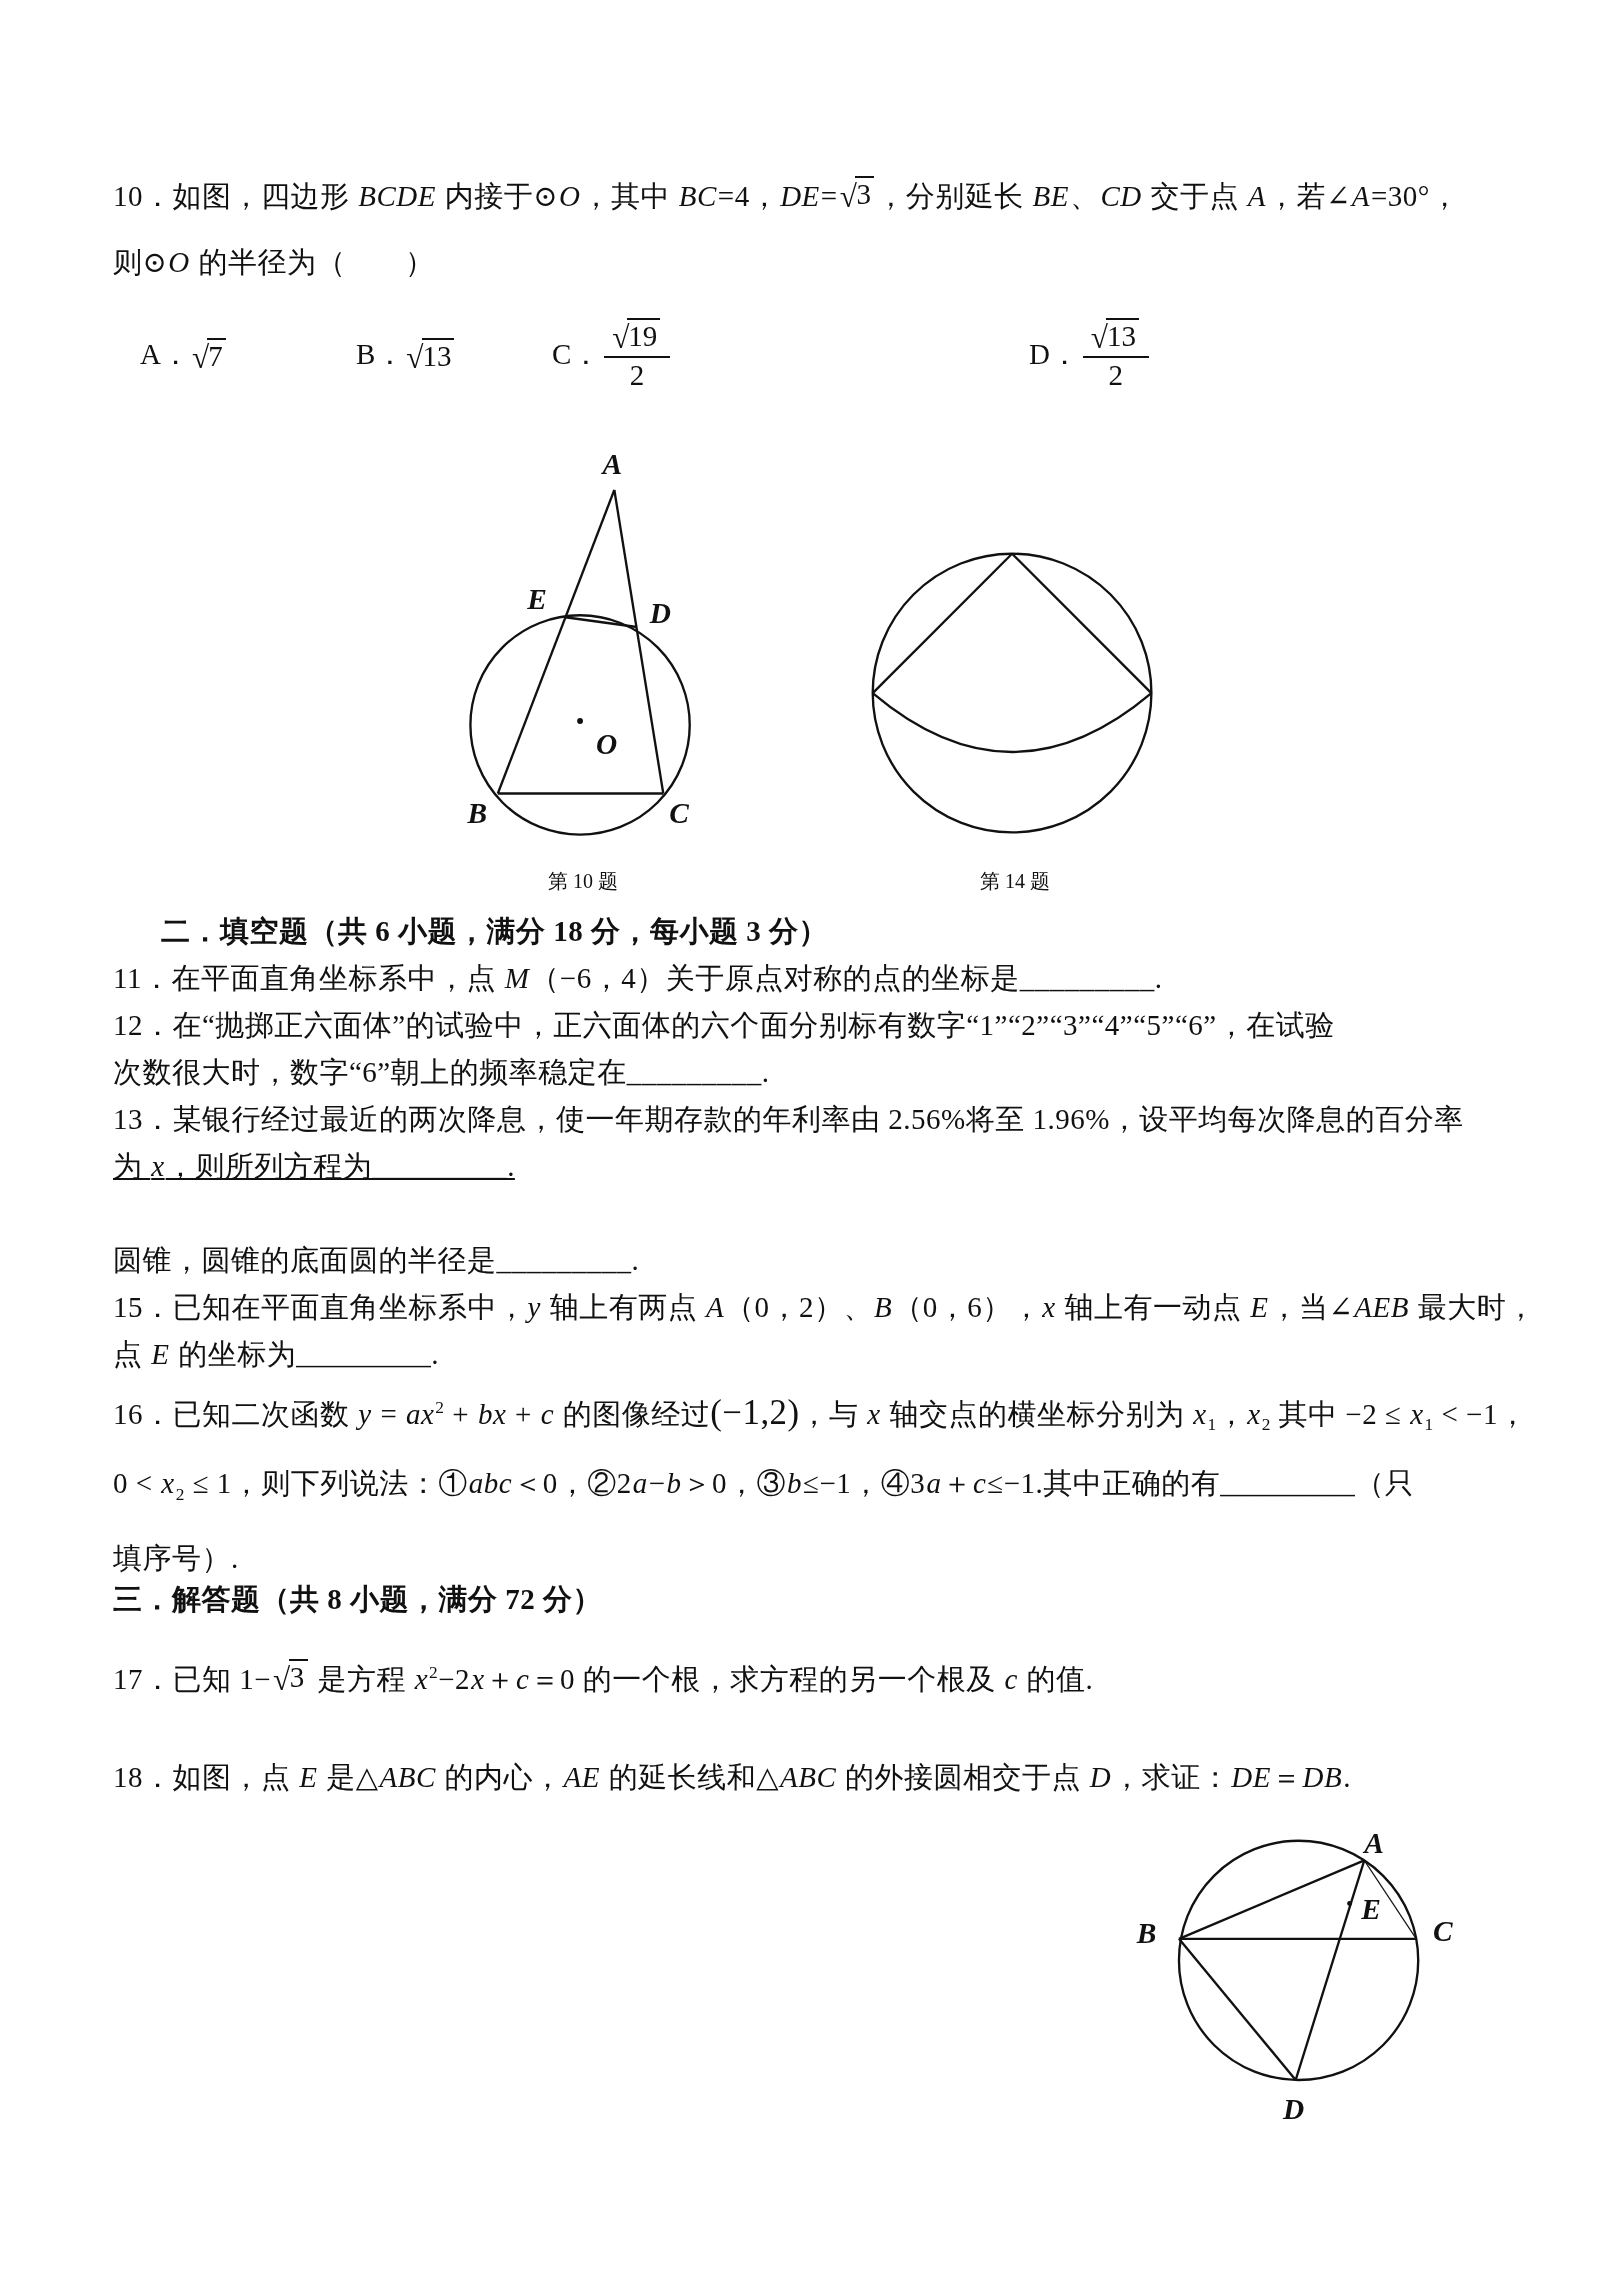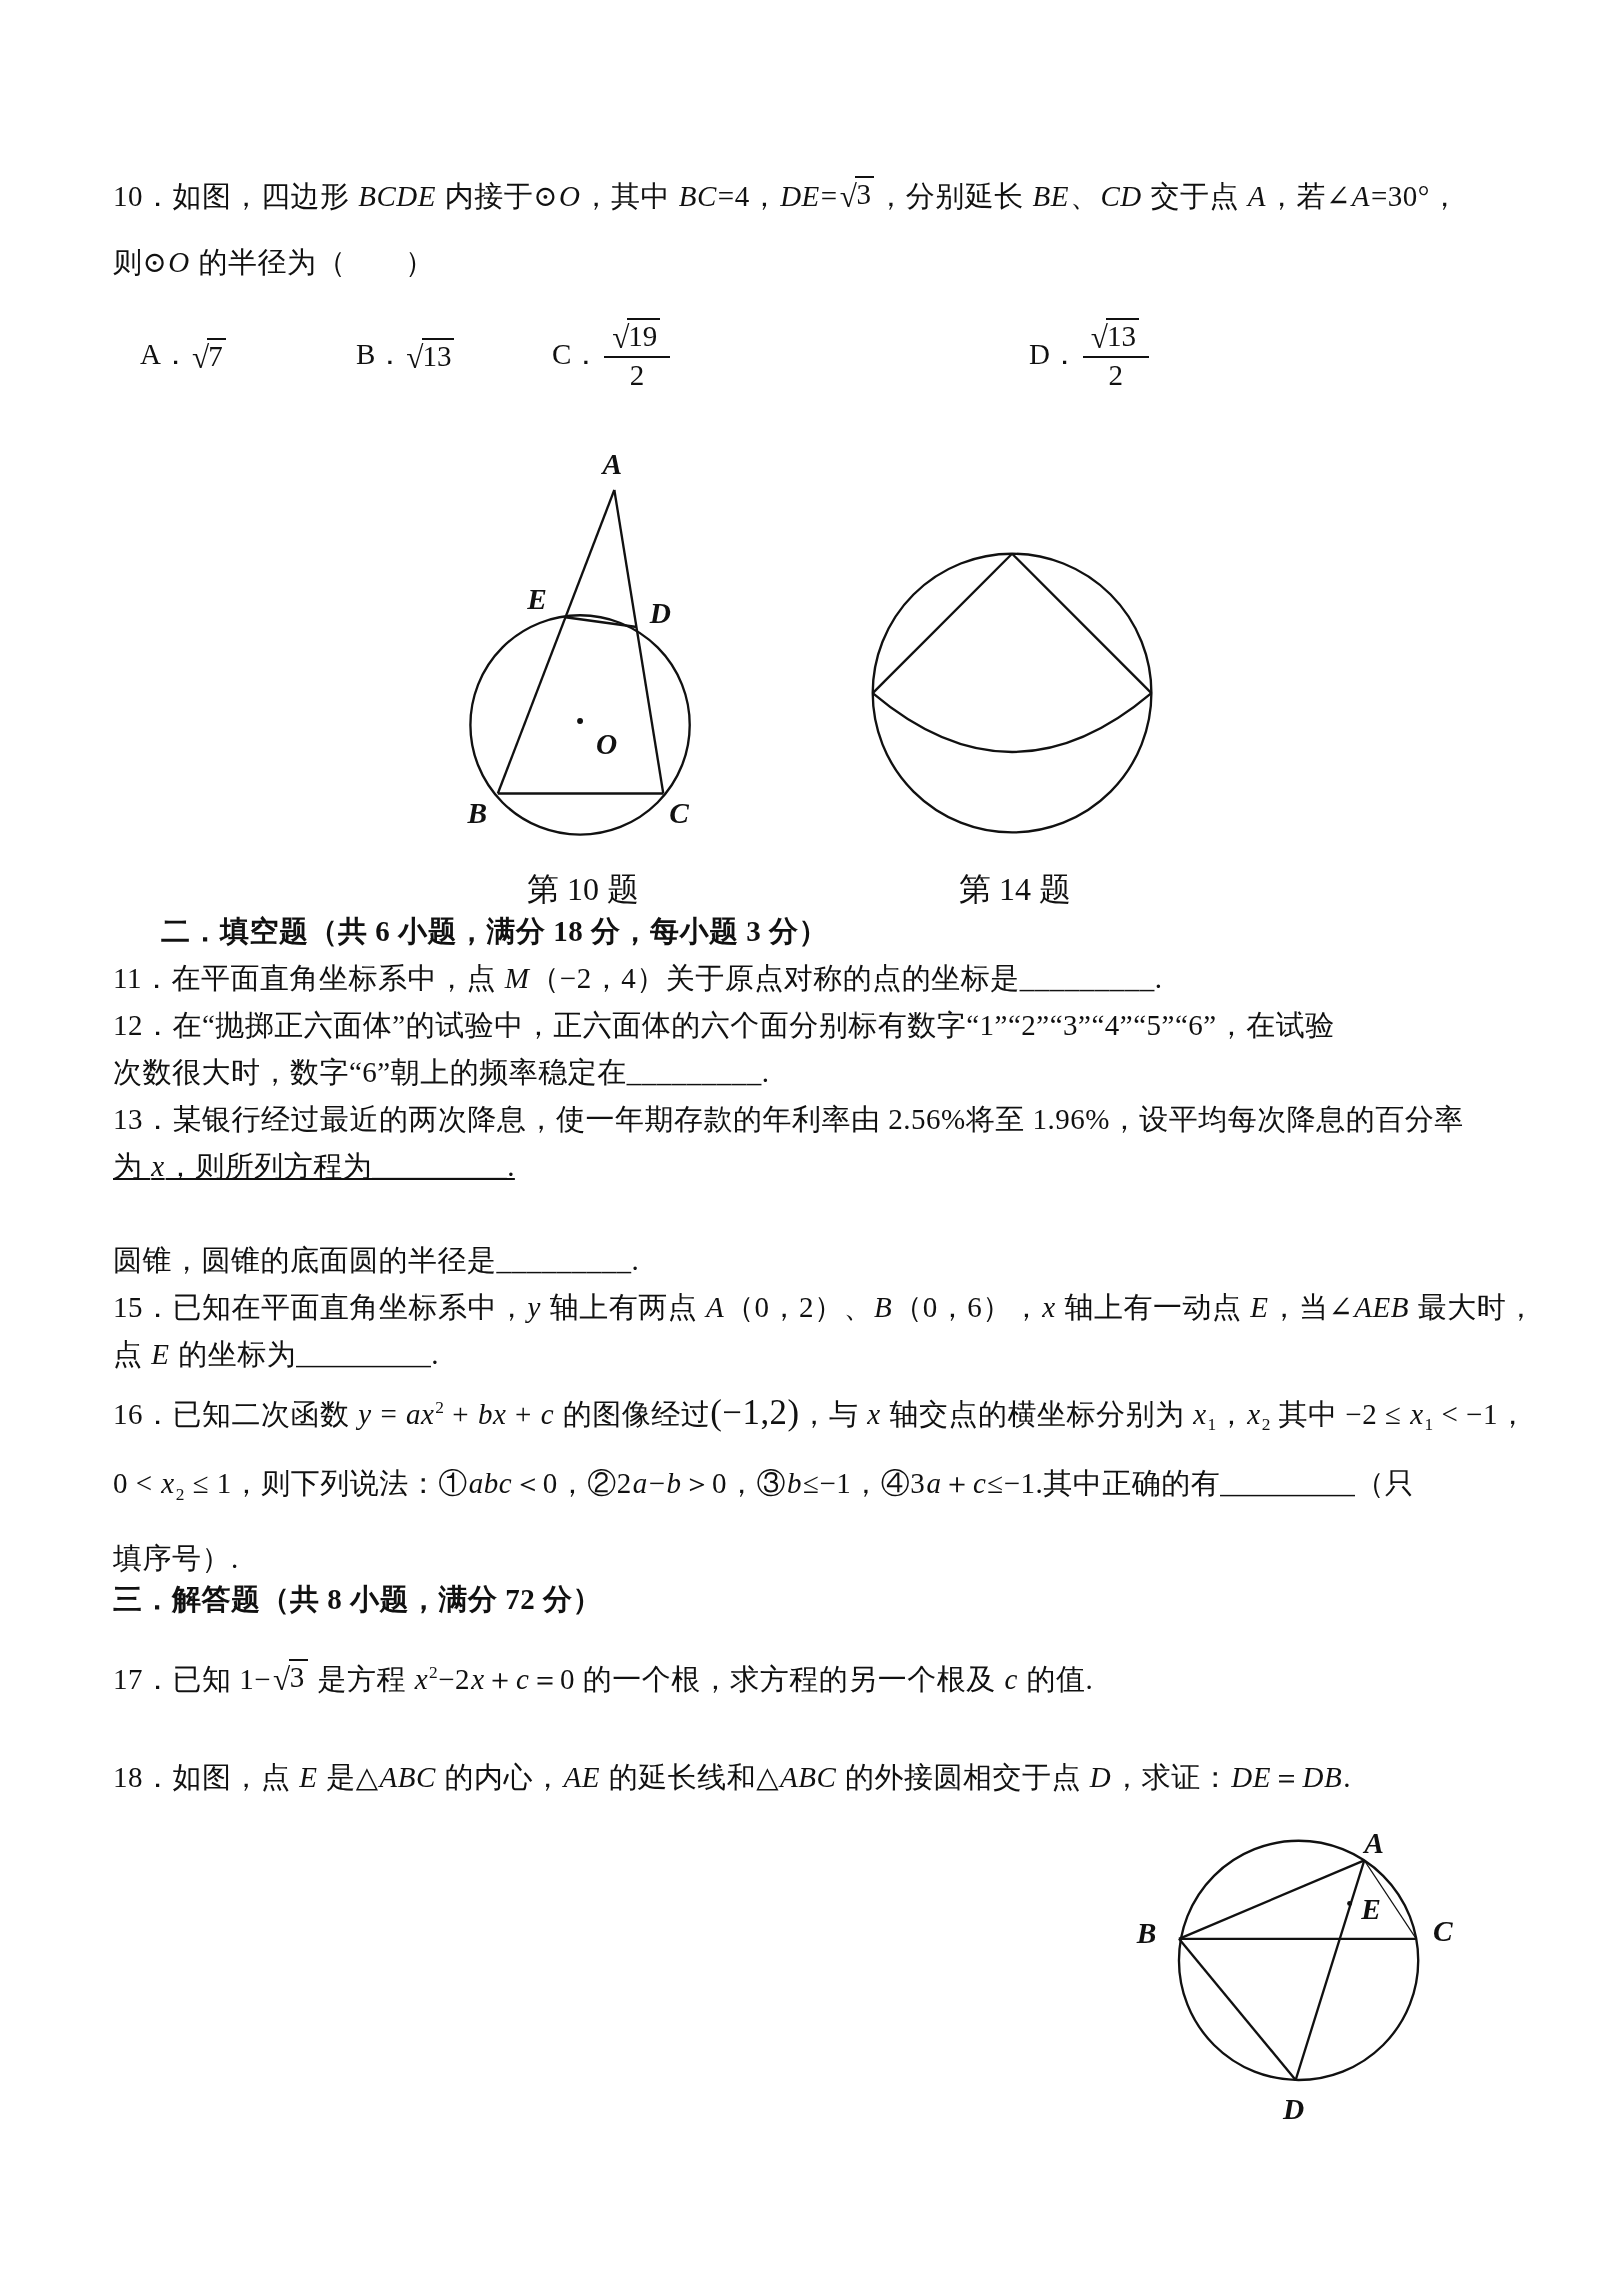--- a/index.html
+++ b/index.html
@@ -39,21 +39,21 @@
     display:flex;
     align-items:center;
     font-size:29px;
     white-space:nowrap;
   }
   .fig-caption{
     position:absolute;
     top:868px;
     width:314px;
     text-align:center;
-    font-size:32px;
+    font-size:20px;
   }
   svg{position:absolute;overflow:visible;}
   svg .shape{fill:none;stroke:#111;stroke-width:2.4;}
   svg .thin{fill:none;stroke:#111;stroke-width:1.2;}
   svg .pt{fill:#111;stroke:none;}
   svg text{
     font-family:"Liberation Serif","DejaVu Serif",serif;
     font-size:30px;
     font-style:italic;
     font-weight:bold;
@@ -129,21 +129,21 @@
 
   <svg style="left:858px;top:539px;" width="314" height="314" viewBox="0 0 320 320">
     <circle class="shape" cx="157" cy="157" r="142"></circle>
     <line class="shape" x1="157" y1="15" x2="15" y2="157"></line>
     <line class="shape" x1="157" y1="15" x2="299" y2="157"></line>
     <path class="shape" d="M 15 157 Q 157 277 299 157"></path>
   </svg>
   <div class="fig-caption" style="left:858px;">第 14 题</div>
 
   <div class="line heading" style="top:912px;margin-left:48px;">二．填空题（共 6 小题，满分 18 分，每小题 3 分）</div>
-  <div class="line" style="top:959px;"><span class="seg-t">11．在平面直角坐标系中，点 </span><span class="seg-i">M</span><span class="seg-t">（−2，4）关于原点对称的点的坐标是_________.</span></div>
+  <div class="line" style="top:959px;"><span class="seg-t">11．在平面直角坐标系中，点 </span><span class="seg-i">M</span><span class="seg-t">（−6，4）关于原点对称的点的坐标是_________.</span></div>
   <div class="line" style="top:1006px;"><span class="seg-t">12．在“抛掷正六面体”的试验中，正六面体的六个面分别标有数字“1”“2”“3”“4”“5”“6”，在试验</span></div>
   <div class="line" style="top:1053px;text-align:right;"><span class="seg-t">次数很大时，数字“6”朝上的频率稳定在_________.</span></div>
   <div class="line" style="top:1100px;"><span class="seg-t">13．某银行经过最近的两次降息，使一年期存款的年利率由 2.56%将至 1.96%，设平均每次降息的百分率</span></div>
   <div class="line" style="top:1147px;text-decoration:underline;"><span class="seg-t">为 </span><span class="seg-i">x</span><span class="seg-t">，则所列方程为_________.</span></div>
   <div class="line" style="top:1241px;"><span class="seg-t">圆锥，圆锥的底面圆的半径是_________.</span></div>
   <div class="line" style="top:1288px;"><span class="seg-t">15．已知在平面直角坐标系中，</span><span class="seg-i">y</span><span class="seg-t"> 轴上有两点 </span><span class="seg-i">A</span><span class="seg-t">（0，2）、</span><span class="seg-i">B</span><span class="seg-t">（0，6），</span><span class="seg-i">x</span><span class="seg-t"> 轴上有一动点 </span><span class="seg-i">E</span><span class="seg-t">，当∠</span><span class="seg-i">AEB</span><span class="seg-t"> 最大时，</span></div>
   <div class="line" style="top:1335px;"><span class="seg-t">点 </span><span class="seg-i">E</span><span class="seg-t"> 的坐标为_________.</span></div>
   <div class="line" style="top:1388px;"><span class="seg-t">16．已知二次函数 </span><span class="seg-i">y</span><span class="seg-t"> = </span><span class="seg-i">ax</span><sup class="seg-sup">2</sup><span class="seg-t"> + </span><span class="seg-i">bx</span><span class="seg-t"> + </span><span class="seg-i">c</span><span class="seg-t"> 的图像经过</span><span class="seg-bp">(−1,2)</span><span class="seg-t">，与 </span><span class="seg-i">x</span><span class="seg-t"> 轴交点的横坐标分别为 </span><span class="seg-i">x</span><sub class="seg-sub">1</sub><span class="seg-t">，</span><span class="seg-i">x</span><sub class="seg-sub">2</sub><span class="seg-t"> 其中 −2 ≤ </span><span class="seg-i">x</span><sub class="seg-sub">1</sub><span class="seg-t"> &lt; −1，</span></div>
   <div class="line" style="top:1464px;"><span class="seg-t">0 &lt; </span><span class="seg-i">x</span><sub class="seg-sub">2</sub><span class="seg-t"> ≤ 1，则下列说法：①</span><span class="seg-i">abc</span><span class="seg-t">＜0，②2</span><span class="seg-i">a</span><span class="seg-t">−</span><span class="seg-i">b</span><span class="seg-t">＞0，③</span><span class="seg-i">b</span><span class="seg-t">≤−1，④3</span><span class="seg-i">a</span><span class="seg-t">＋</span><span class="seg-i">c</span><span class="seg-t">≤−1.其中正确的有_________（只</span></div>
   <div class="line" style="top:1539px;"><span class="seg-t">填序号）.</span></div>

